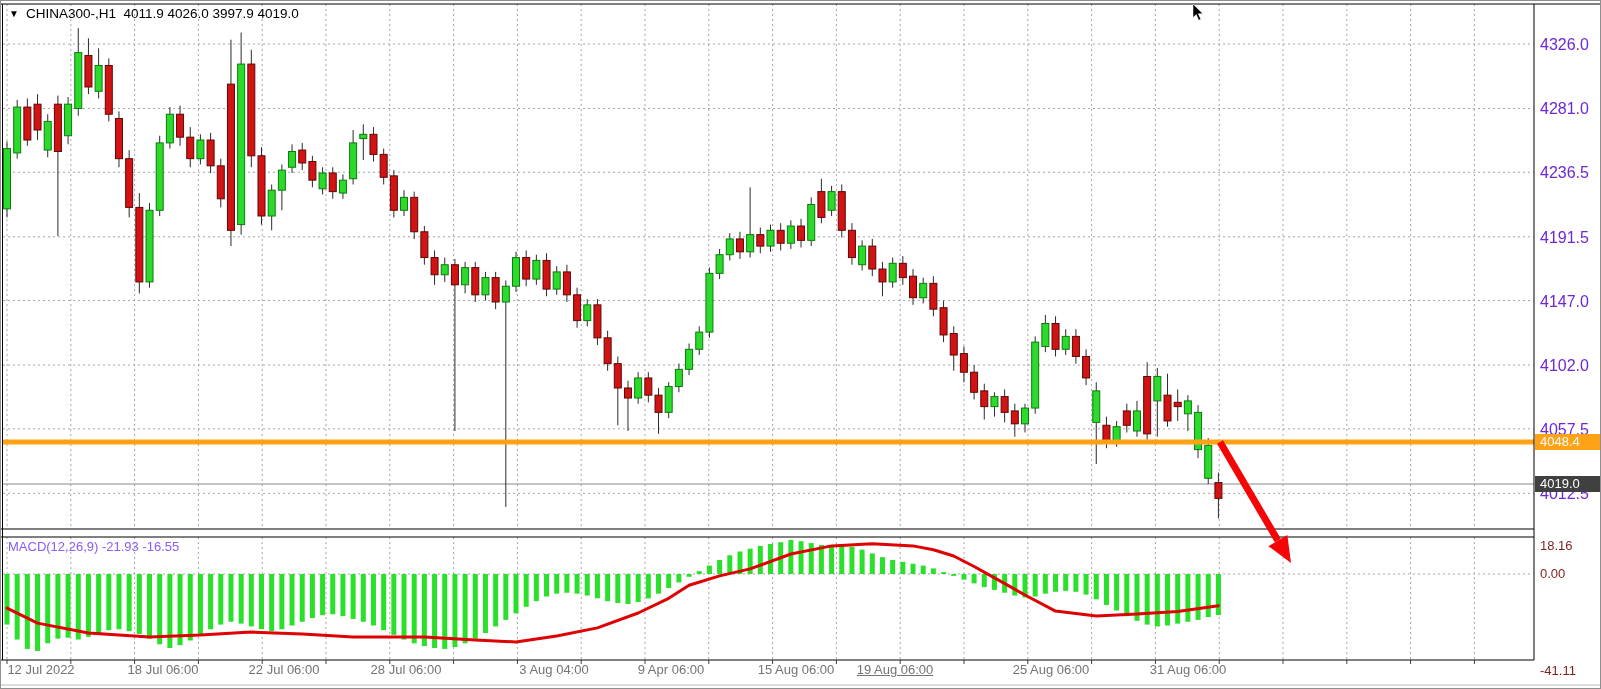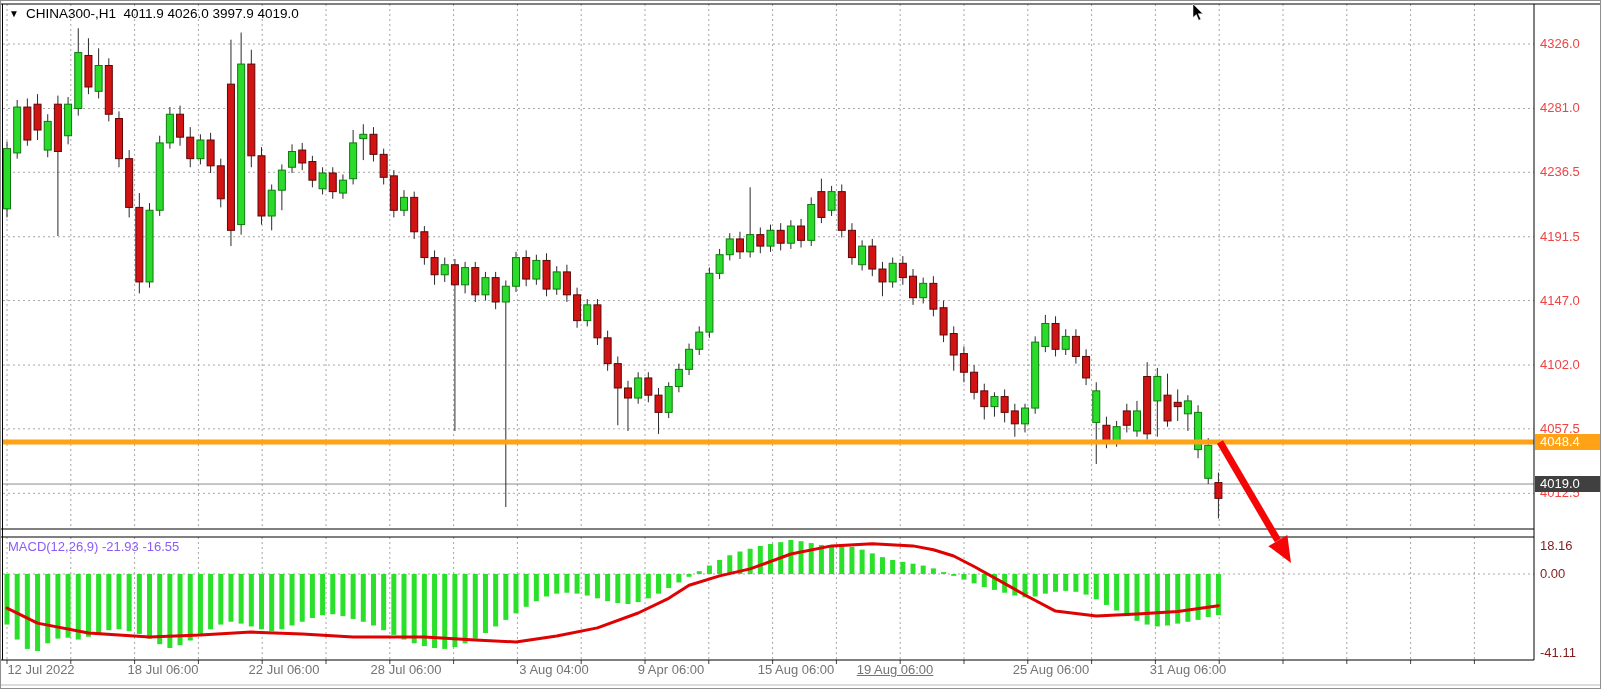--- a/index.html
+++ b/index.html
@@ -11,21 +11,21 @@
   #chart-svg{position:absolute;left:0;top:0;}
   .title-bar{
     position:absolute;left:8px;top:5px;display:flex;align-items:center;
     font-size:13.5px;color:#000;white-space:pre;z-index:5;
   }
   .title-bar .tri{font-size:10px;margin-right:7px;}
   .macd-label{
     position:absolute;left:7px;top:538px;font-size:13px;color:#8b5cf6;z-index:5;
   }
   .price-label{
-    position:absolute;left:1539px;font-size:13px;color:#ef4444;z-index:3;
+    position:absolute;left:1539px;font-size:16px;color:#6d28d9;z-index:3;
   }
   .macd-axis-label{
     position:absolute;left:1539px;font-size:13px;color:#7f1d1d;z-index:3;
   }
   .time-label{
     position:absolute;top:661px;font-size:13px;color:#737373;transform:translateX(-50%);
     white-space:nowrap;z-index:3;
   }
   .badge{
     position:absolute;left:1534px;width:75px;height:16px;line-height:16px;
@@ -522,21 +522,21 @@
       <div class="price-label" style="top: 163.28px;">4236.5</div>
       <div class="price-label" style="top: 227.779px;">4191.5</div>
       <div class="price-label" style="top: 291.561px;">4147.0</div>
       <div class="price-label" style="top: 356.059px;">4102.0</div>
       <div class="price-label" style="top: 419.841px;">4057.5</div>
       <div class="price-label" style="top: 484.34px;">4012.5</div>
     </div>
   <div id="macd-axis-labels">
       <div class="macd-axis-label" style="top: 537px;">18.16</div>
       <div class="macd-axis-label" style="top: 565px;">0.00</div>
-      <div class="macd-axis-label" style="top: 644px;">-41.11</div>
+      <div class="macd-axis-label" style="top: 662px;">-41.11</div>
     </div>
   <div id="time-labels">
       <div class="time-label" style="left: 40px;">12 Jul 2022</div>
       <div class="time-label" style="left: 162px;">18 Jul 06:00</div>
       <div class="time-label" style="left: 283px;">22 Jul 06:00</div>
       <div class="time-label" style="left: 405px;">28 Jul 06:00</div>
       <div class="time-label" style="left: 553px;">3 Aug 04:00</div>
       <div class="time-label" style="left: 670px;">9 Apr 06:00</div>
       <div class="time-label" style="left: 795px;">15 Aug 06:00</div>
       <div class="time-label" style="left: 894px; text-decoration: underline;">19 Aug 06:00</div>

